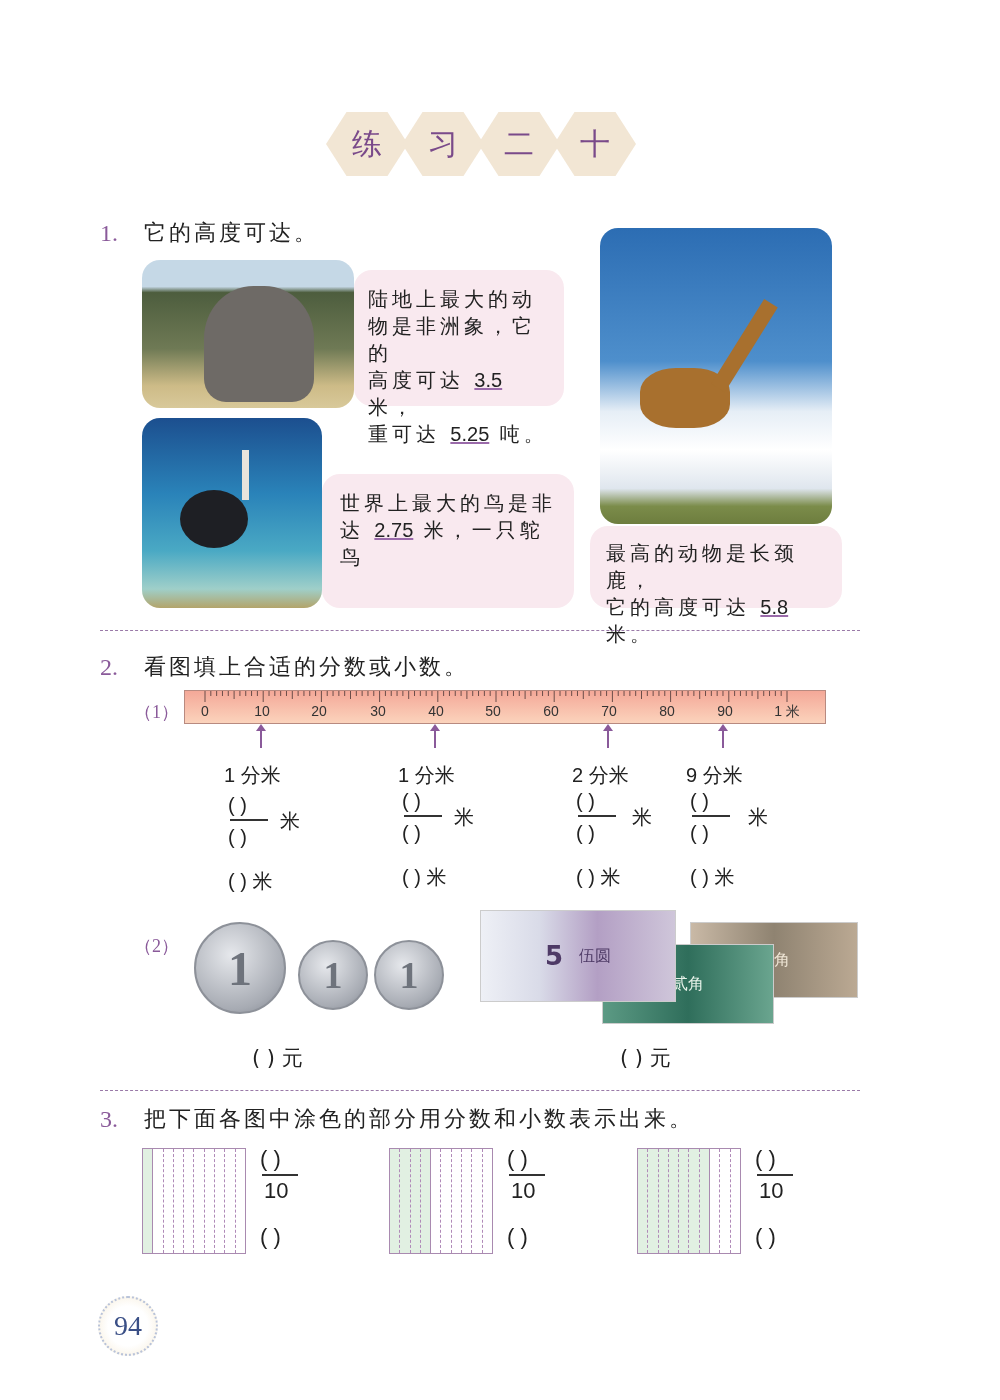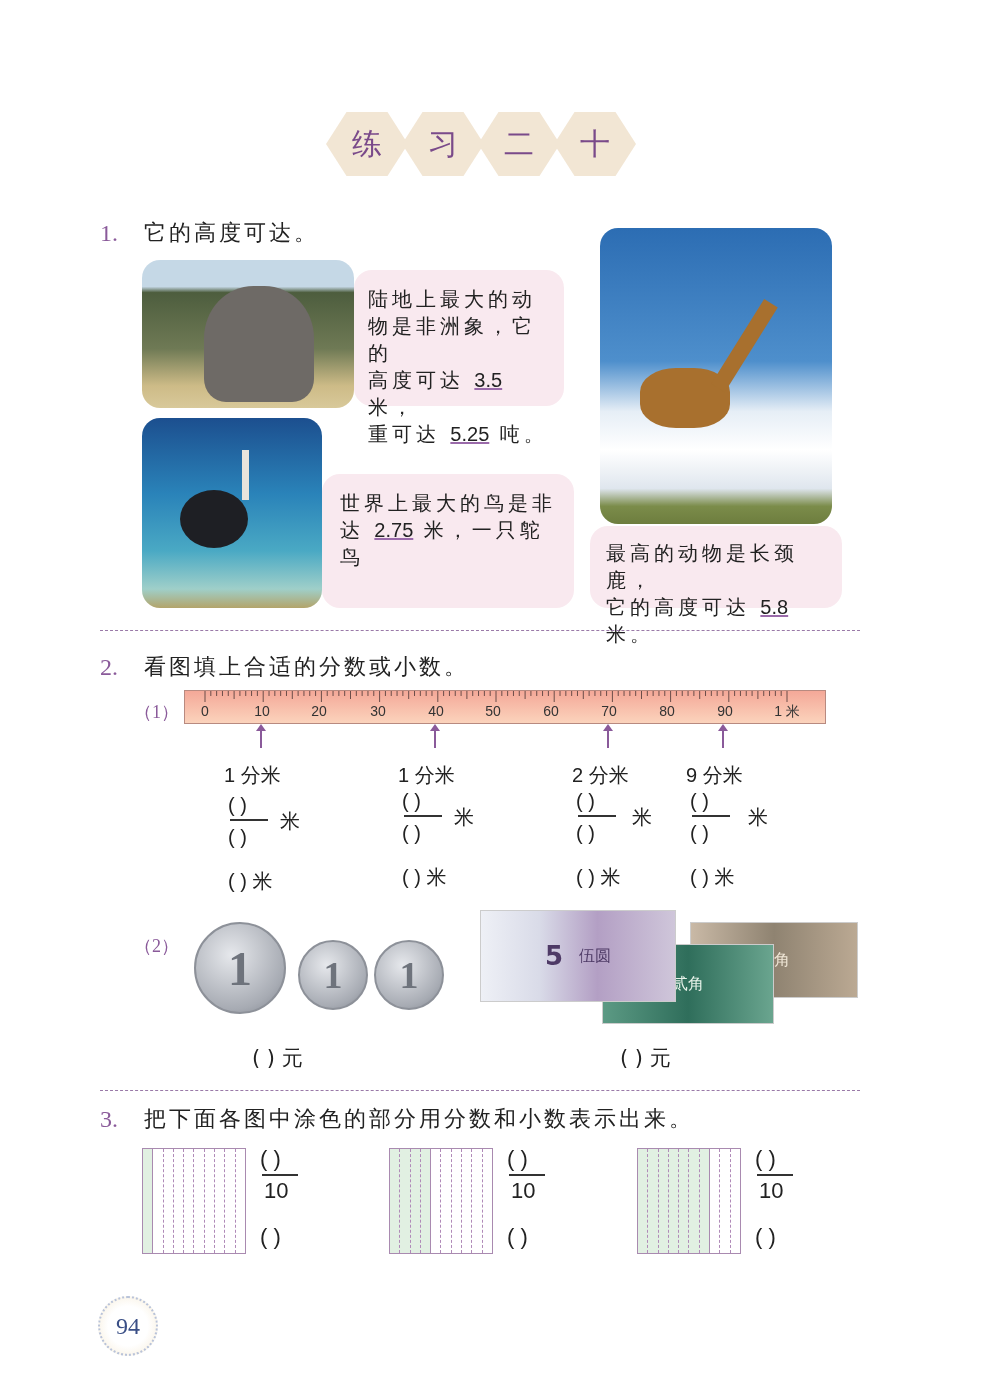--- a/index.html
+++ b/index.html
@@ -34,21 +34,21 @@
         font-family:"DejaVu Sans",sans-serif;font-size:16px;}
   .blank{position:absolute;font-family:"DejaVu Sans",sans-serif;font-size:21px;color:#222;}
   .grid{position:absolute;top:1148px;width:104px;height:106px;border:1.5px solid #a98ab0;box-sizing:border-box;display:flex;}
   .col{flex:1;border-right:1px dashed #b08ab8;position:relative;}
   .col:last-child{border-right:none;}
   .col.shade{background:#e1f0e2;}
   .col.edge{border-right:1.5px solid #a98ab0;}
   .gfrac{position:absolute;font-family:"Liberation Sans",sans-serif;font-size:22px;color:#222;}
   .pagenum{position:absolute;left:98px;top:1296px;width:56px;height:56px;border-radius:50%;
            background:radial-gradient(#fff 50%,#f6ecd8);border:2px dotted #b9c3d9;display:flex;align-items:center;justify-content:center;
-           color:#3a4f86;font-size:24px;font-family:"Liberation Serif",serif;}
+           color:#3a4f86;font-size:28px;font-family:"Liberation Serif",serif;}
 </style>
 </head>
 <body>
 
 <div>
   <div class="hex" style="left:326px">练</div>
   <div class="hex" style="left:402px">习</div>
   <div class="hex" style="left:478px">二</div>
   <div class="hex" style="left:554px">十</div>
 </div>

